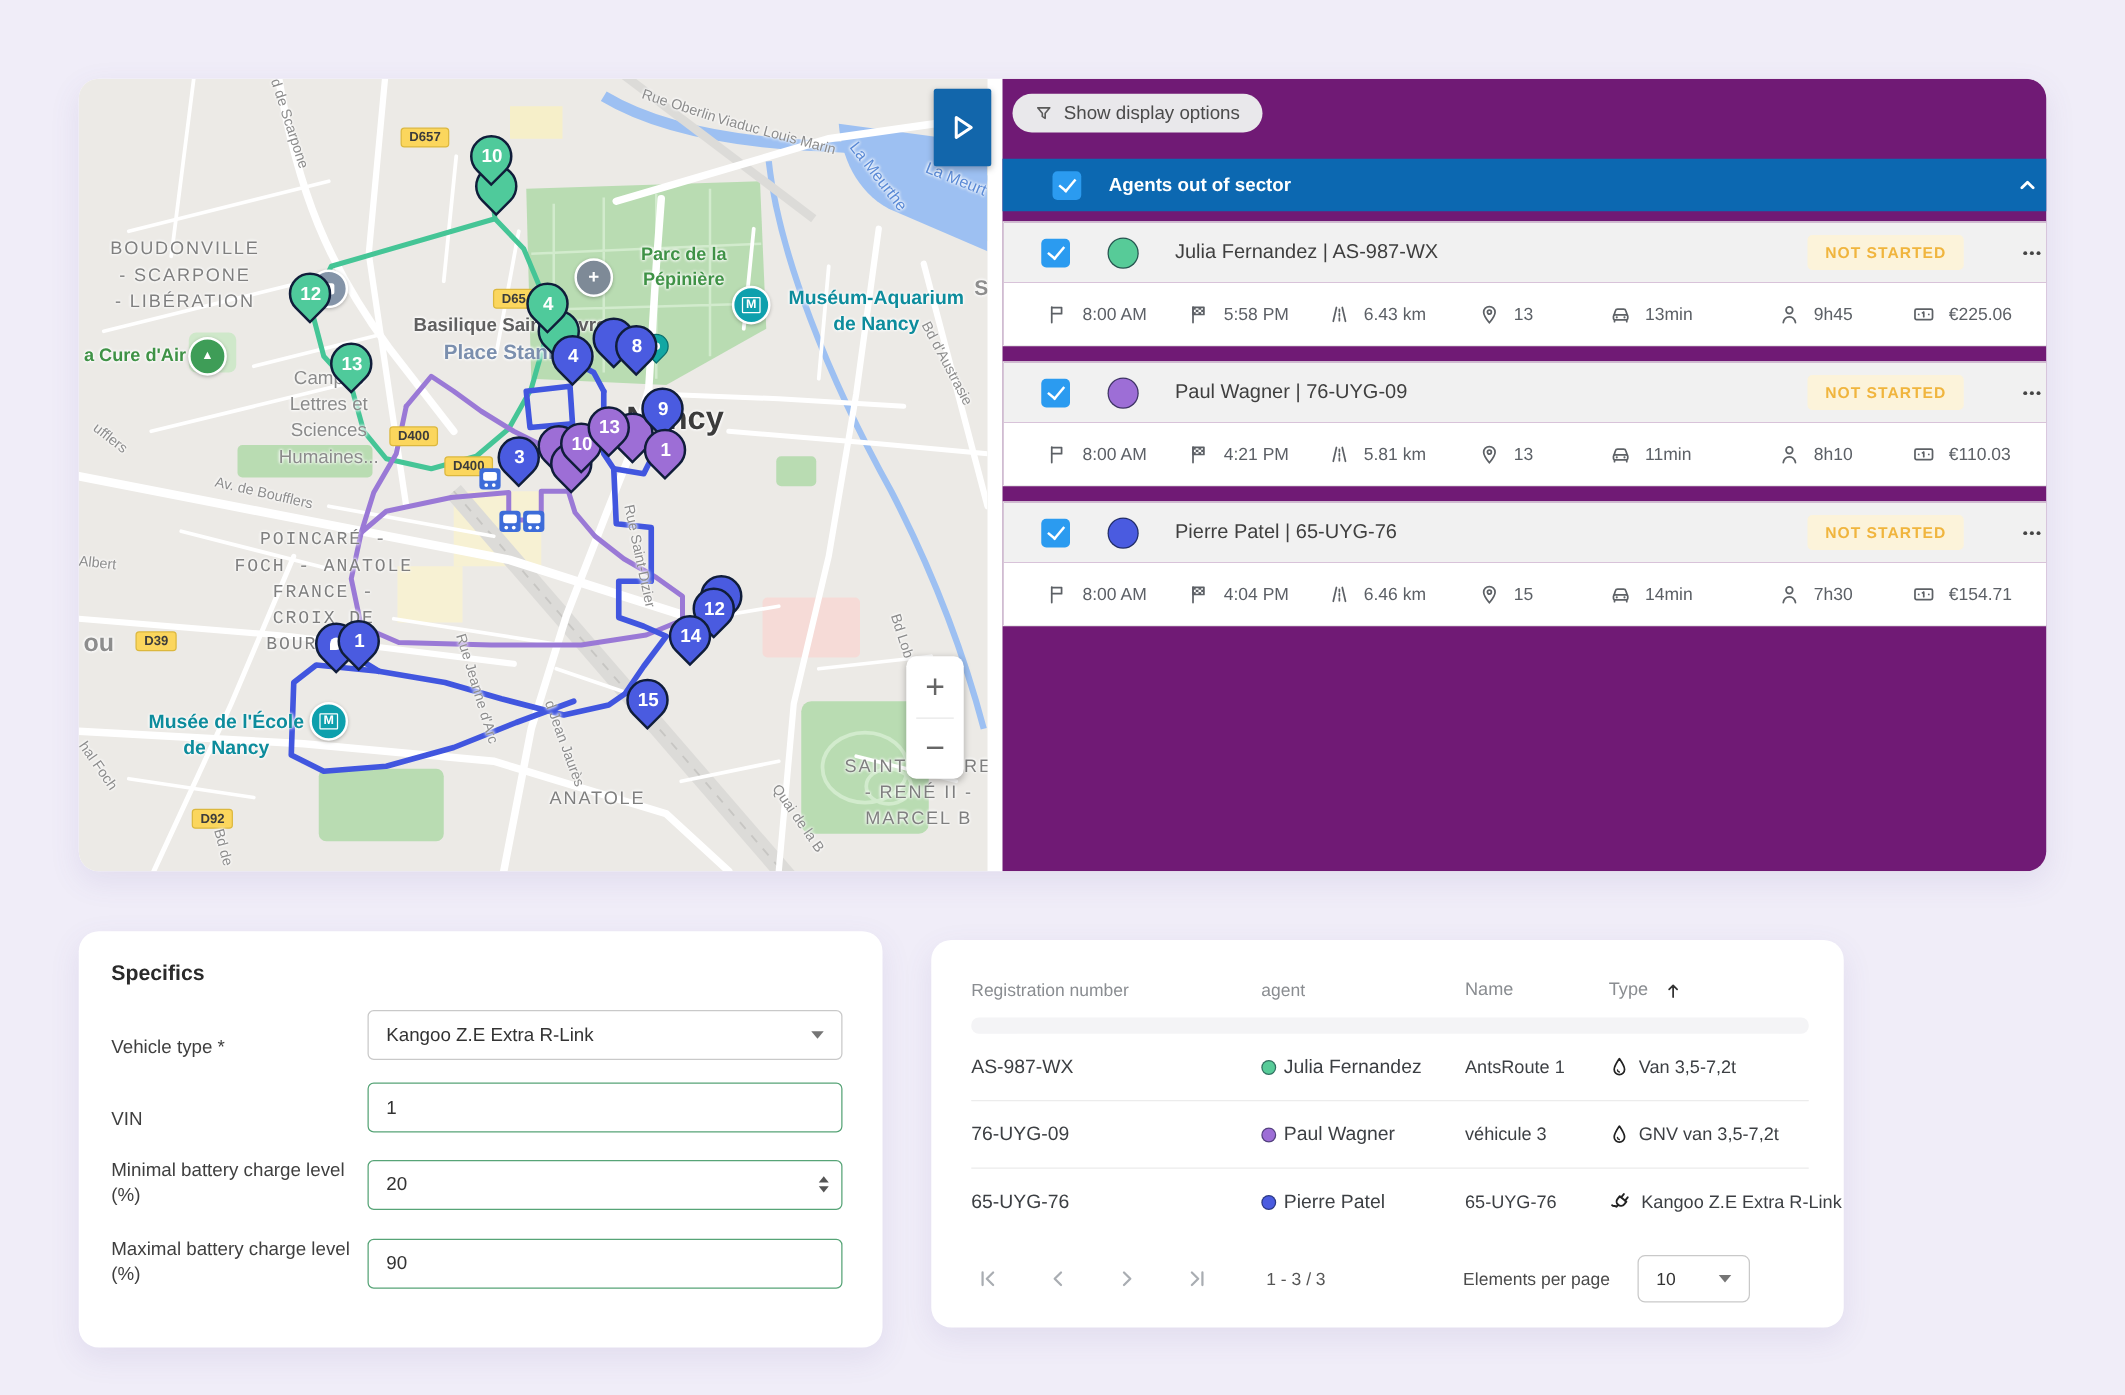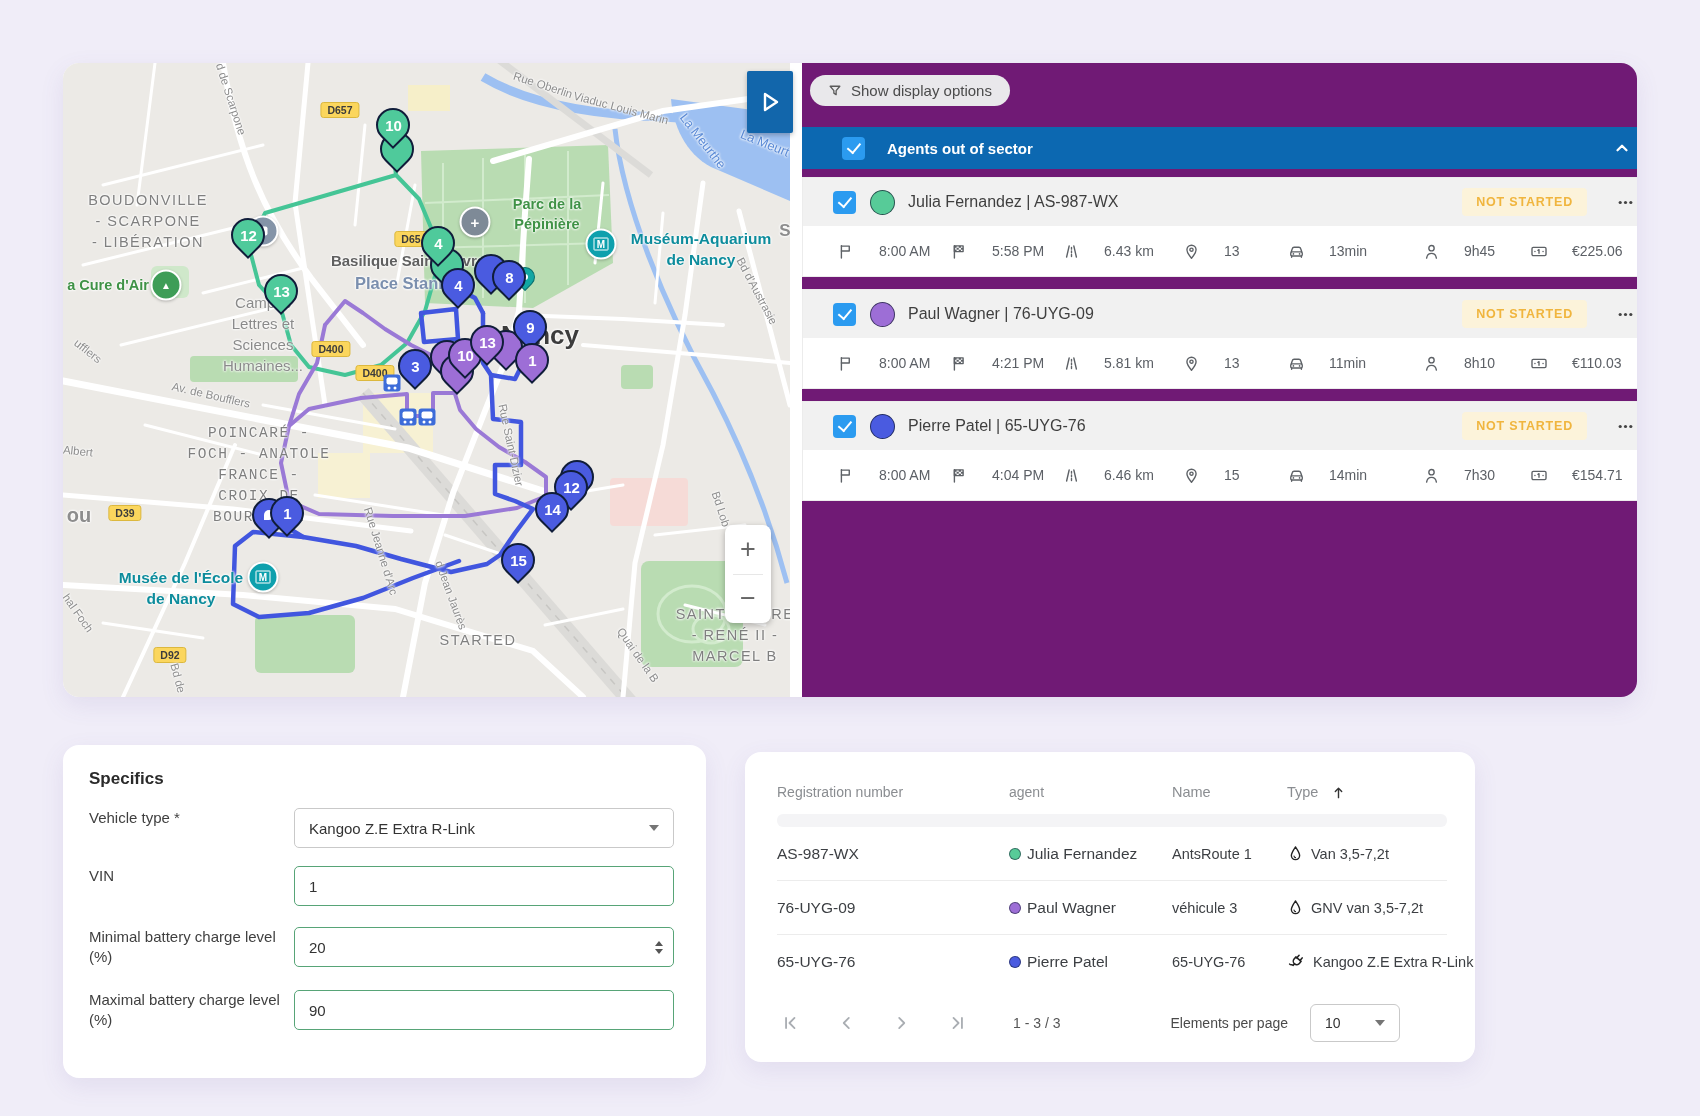--- a/index.html
+++ b/index.html
@@ -52,32 +52,32 @@
   #pill{position:absolute;left:8px;top:12px;height:31px;background:#e9e8eb;border-radius:16px;border:none;cursor:pointer;
     display:inline-flex;align-items:center;padding:0 18px;gap:9px;font-size:15px;color:#4b4b4b;font-family:inherit;}
   #panel-bar{position:absolute;left:0;top:64px;width:100%;height:42px;background:#0c68b1;display:flex;align-items:center;cursor:pointer;}
   #panel-bar .cb{margin-left:40px;}
   #panel-bar .bar-title{color:#fff;font-size:15px;font-weight:700;margin-left:22px;}
   #panel-bar .chev{margin-left:auto;margin-right:30px;display:flex;}
   .cb{width:23px;height:23px;background:#2b9bf0;border-radius:4px;position:relative;flex:0 0 auto;cursor:pointer;}
   .cb::after{content:"";position:absolute;left:7.5px;top:3.5px;width:5.5px;height:11px;border:solid #fff;border-width:0 2.6px 2.6px 0;transform:rotate(40deg);}
   #agent-blocks{position:absolute;left:0;top:114px;width:100%;}
   .ablock{border:1px solid #ececec;margin-bottom:12px;box-sizing:border-box;}
-  .ahead{height:48px;background:#f1f1f1;display:flex;align-items:center;padding:0 22px 0 30px;box-sizing:border-box;}
+  .ahead{height:48px;background:#f1f1f1;display:flex;align-items:center;padding:0 22px 0 30px;box-sizing:border-box;gap:16px;}
   .ahead .avatar{width:25px;height:25px;border-radius:50%;border:1.6px solid rgba(10,20,40,.65);margin-left:14px;box-sizing:border-box;}
   .ahead .aname{font-size:16px;color:#3f3f3f;font-weight:500;margin-left:13px;}
   .status-badge{margin-left:auto;background:#fcf3da;color:#f0b53e;font-size:12.5px;font-weight:700;letter-spacing:.8px;
     padding:7px 14px;border-radius:4px;white-space:nowrap;}
   .dots-btn{all:unset;cursor:pointer;margin-left:26px;display:flex;padding:4px;}
   .astats{height:50px;background:#fff;display:flex;align-items:center;padding-left:35px;box-sizing:border-box;}
-  .stat{display:flex;align-items:center;gap:24px;font-size:14px;color:#5c6066;flex:0 0 auto;}
+  .stat{display:flex;align-items:center;gap:11px;font-size:14px;color:#5c6066;flex:0 0 auto;}
   
   #spec-card{left:63px;top:745px;width:643px;height:333px;}
   #spec-card h3{margin:24px 0 0 26px;font-size:17px;color:#2a2a2a;}
-  .form-row{position:absolute;left:26px;right:32px;display:flex;align-items:flex-start;}
+  .form-row{position:absolute;left:26px;right:32px;display:flex;align-items:flex-end;}
   .form-row label{width:205px;font-size:15px;color:#3f3f3f;line-height:1.35;flex:0 0 auto;}
   .field{flex:1;height:40px;border-radius:5px;box-sizing:border-box;display:flex;align-items:center;
     padding:0 14px;font-size:15px;color:#333;background:#fff;position:relative;}
   .field.select{border:1px solid #c9c9c9;cursor:pointer;}
   .field.green{border:1px solid #57a477;}
   .caret{position:absolute;right:14px;width:0;height:0;border-left:5.5px solid transparent;border-right:5.5px solid transparent;border-top:6.5px solid #757575;}
   .spin{position:absolute;right:10px;display:flex;flex-direction:column;gap:3px;cursor:pointer;}
   .spin i{width:0;height:0;border-left:4.5px solid transparent;border-right:4.5px solid transparent;}
   .spin i.up{border-bottom:5.5px solid #555;}
   .spin i.dn{border-top:5.5px solid #555;}
@@ -199,21 +199,21 @@
           <div>- LIBÉRATION</div>
         </div>
         <div class="maplabel district" style="left: 196px; top: 412px; font-family: Liberation Mono, monospace;">
           <div>POINCARÉ -</div>
           <div>FOCH - ANATOLE</div>
           <div>FRANCE -</div>
           <div>CROIX DE</div>
           <div>BOURGOGNE</div>
         </div>
         <div class="maplabel district" style="left: 415px; top: 577px;">
-          <div>STARTED</div>
+          <div>ANATOLE</div>
         </div>
         <div class="maplabel district" style="left: 672px; top: 572px;">
           <div>SAINT-PIERRE</div>
           <div>- RENÉ II -</div>
           <div>MARCEL B</div>
         </div>
         <div class="maplabel city" style="left: 477px; top: 272px; font-size: 26px; color: rgb(60, 60, 60);">Nancy</div>
         <div class="maplabel city" style="left: 16px; top: 452px; font-size: 20px; color: rgb(141, 141, 141);">ou</div>
         <div class="maplabel city" style="left: 722px; top: 168px; font-size: 17px; color: rgb(141, 141, 141);">S</div>
         <div class="maplabel" style="left: 168px; top: 36px; transform: translate(-50%, -50%) rotate(72deg);">d de Scarpone</div>

